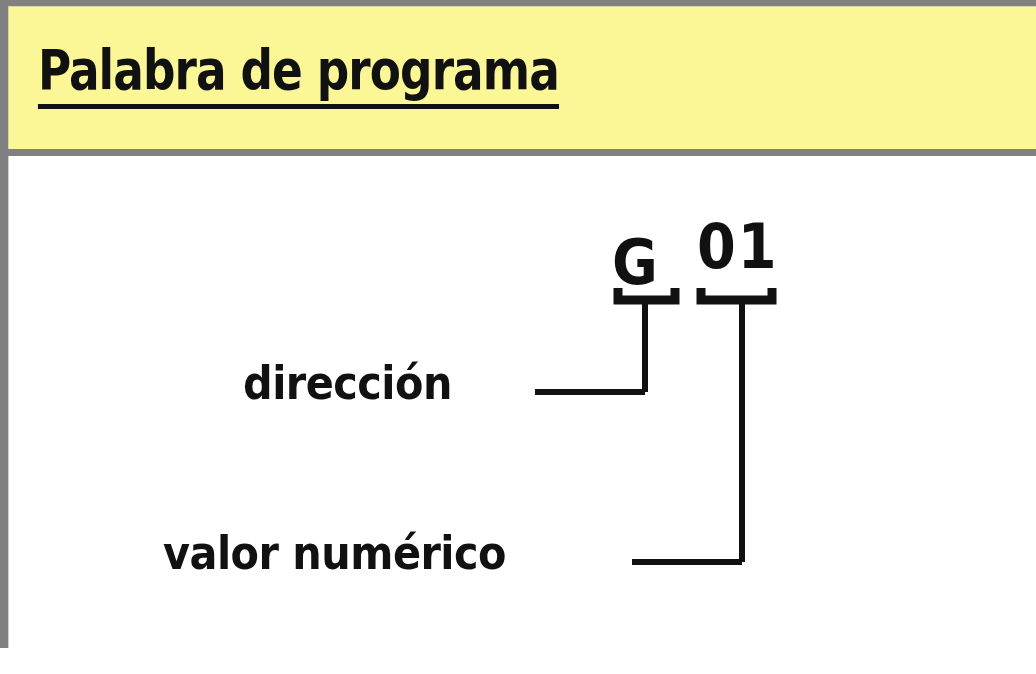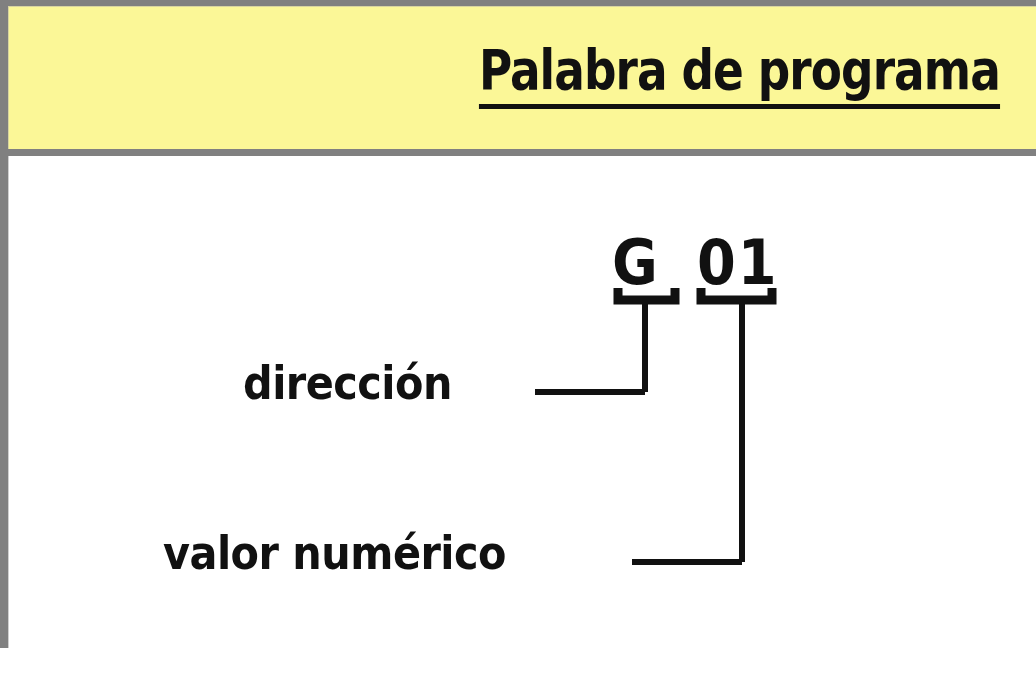--- a/index.html
+++ b/index.html
@@ -38,21 +38,21 @@
     background: #fbf797;
     box-sizing: border-box;
     border-left: 1px solid #d8d4a0;
     border-top: 1px solid #d8d4a0;
   }
   .header-title {
     position: absolute;
     left: 0;
     top: 30px;
     width: 1020px;
-    text-align: right;
+    text-align: left;
     font-family: "DejaVu Sans", sans-serif;
     font-size: 56px;
     font-weight: bold;
     font-stretch: condensed;
     letter-spacing: -1px;
     color: #111111;
     white-space: nowrap;
   }
   .header-title .tl {
     display: inline-block;
@@ -97,21 +97,21 @@
     position: absolute;
     font-family: "DejaVu Sans", sans-serif;
     font-weight: bold;
     font-size: 62px;
     font-stretch: condensed;
     color: #111111;
     white-space: nowrap;
     line-height: 1;
   }
   .token-address { left: 612px; top: 232px; }
-  .token-value   { left: 697px; top: 232px; letter-spacing: 2px; }
+  .token-value   { left: 697px; top: 216px; letter-spacing: 2px; }
 
   .callout-label {
     position: absolute;
     font-family: "DejaVu Sans", sans-serif;
     font-weight: bold;
     font-size: 46px;
     font-stretch: condensed;
     color: #111111;
     white-space: nowrap;
     line-height: 1;

